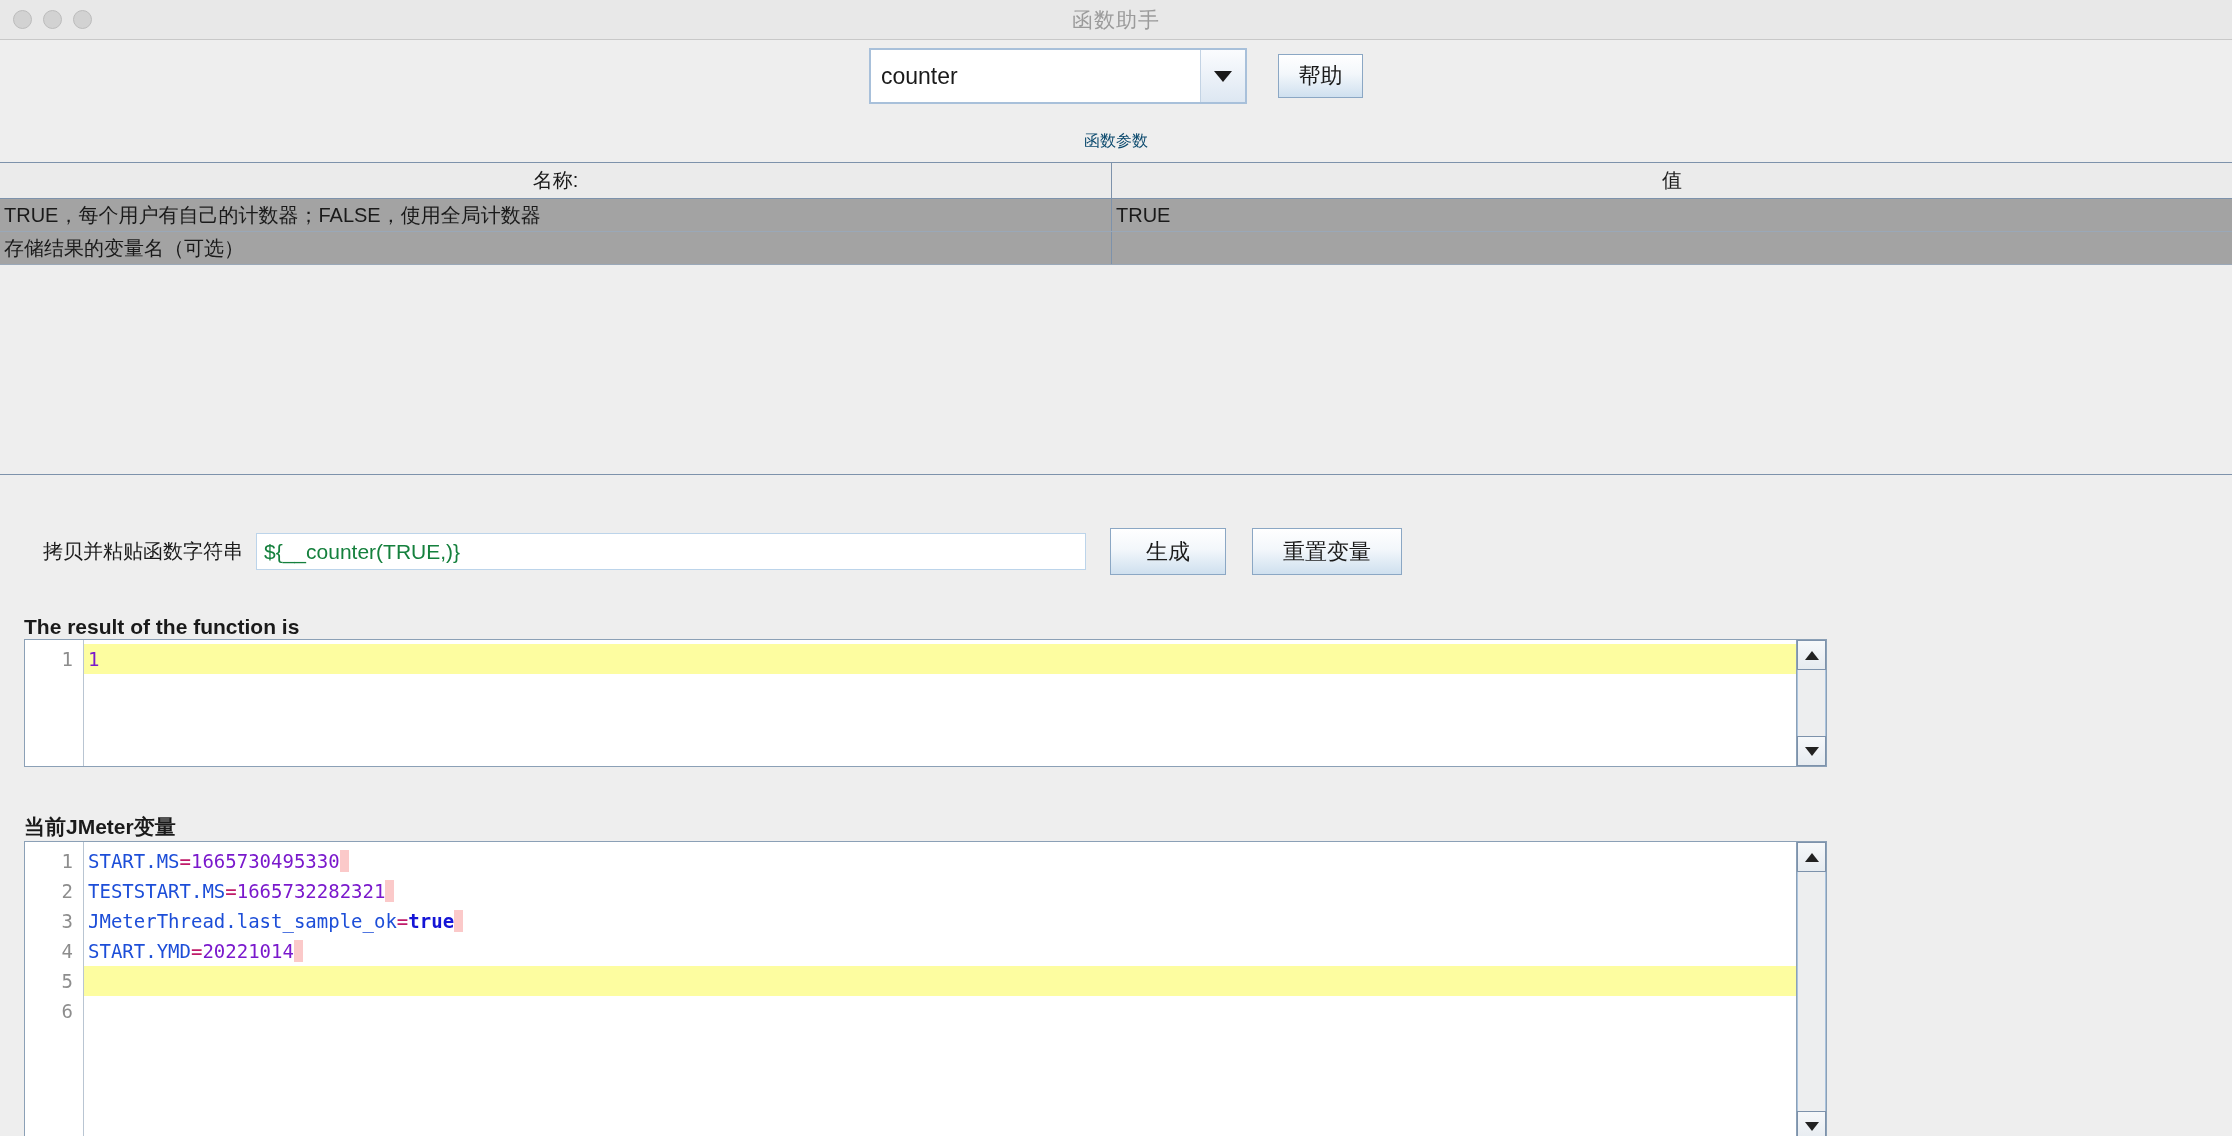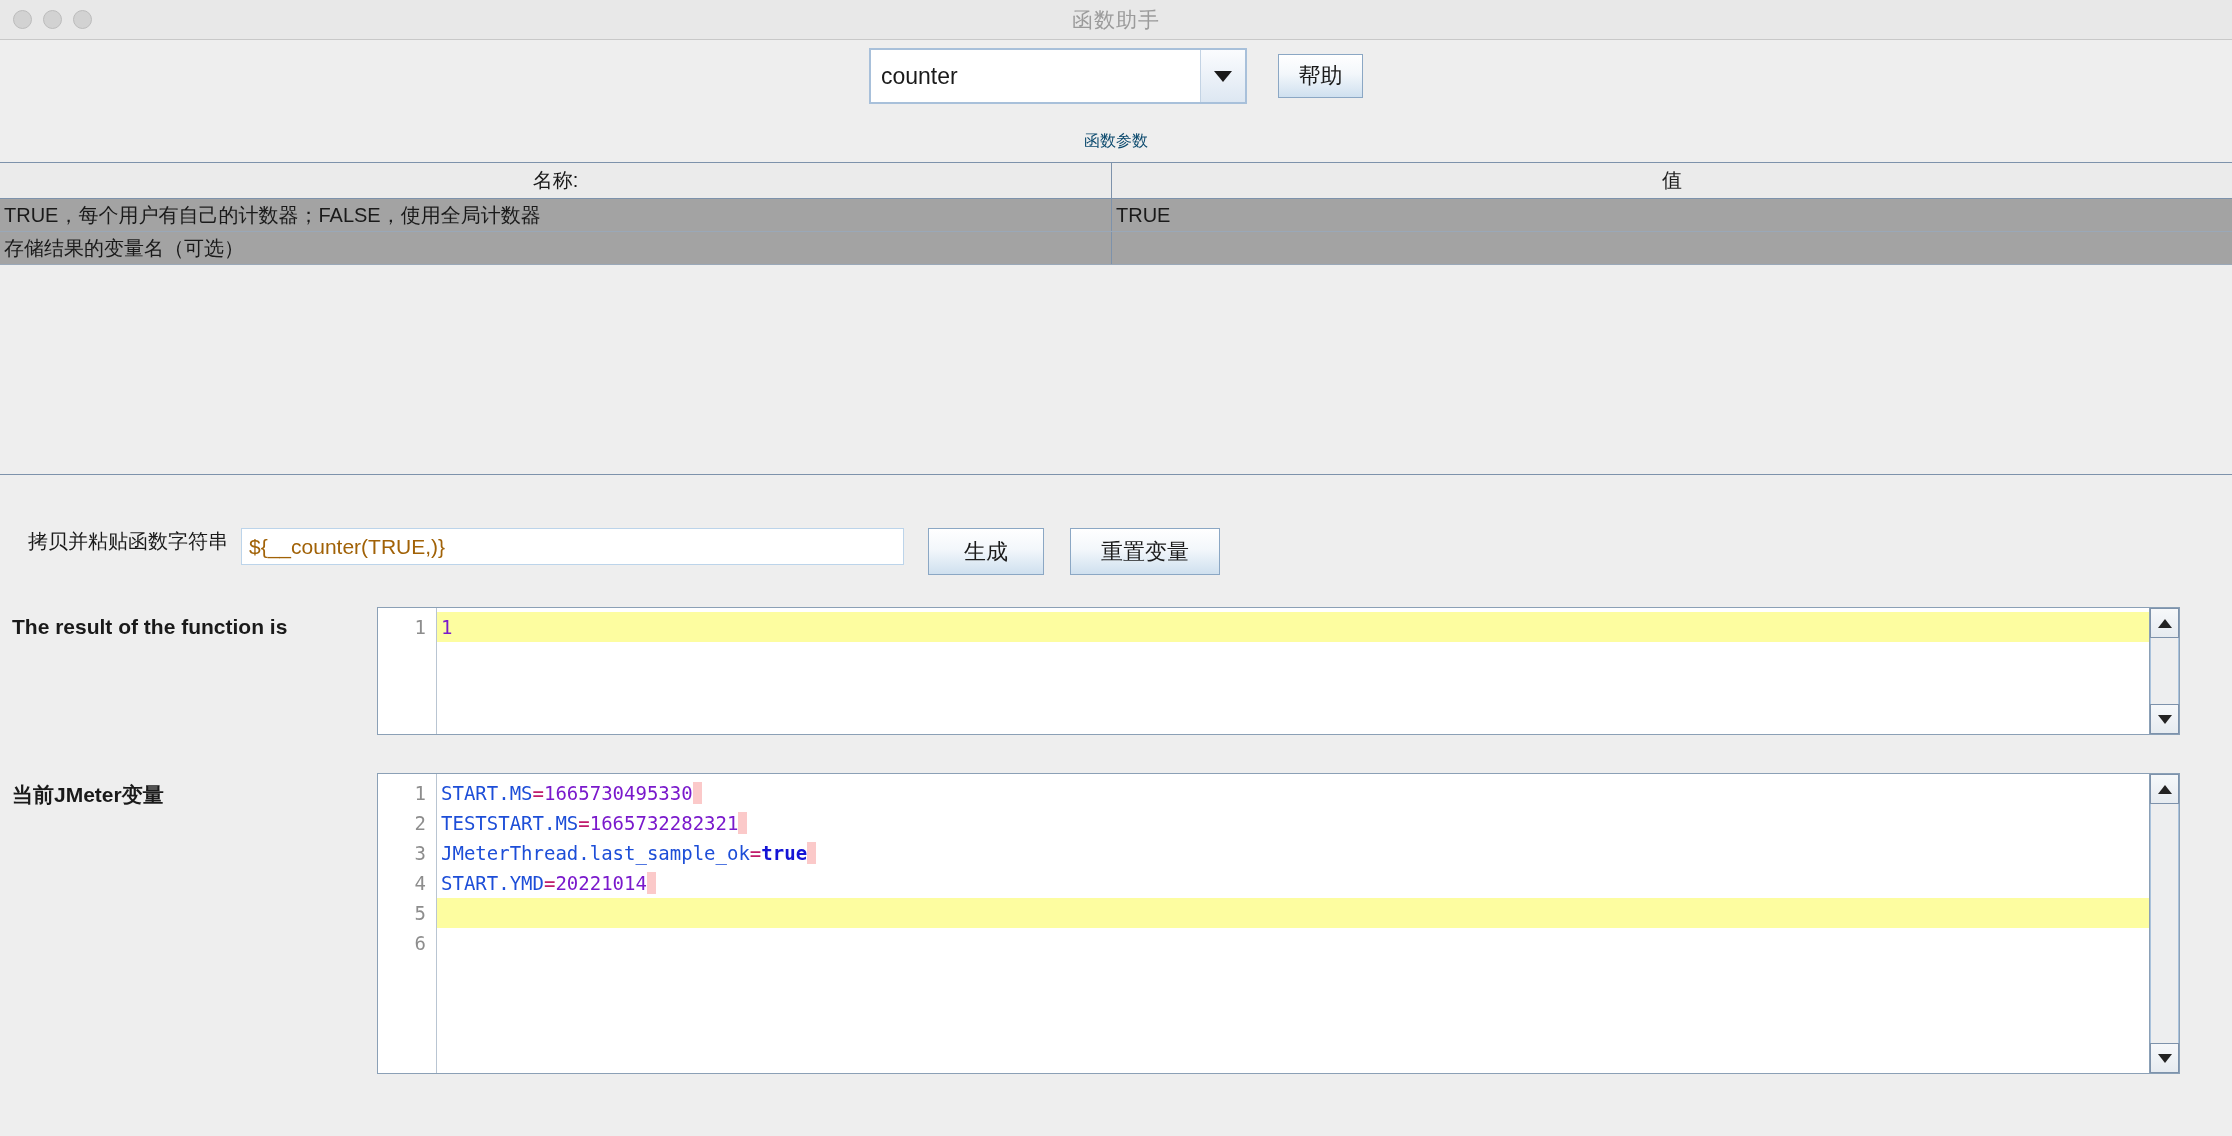--- a/index.html
+++ b/index.html
@@ -133,42 +133,42 @@
     padding-left: 4px;
   }
   .pbodyrow .pcell-name { border-right: 1px solid #7d92ab; }
 
   .params-filler { height: 209px; background: #eeeeee; }
   .hsep { height: 1px; background: #7d92ab; }
 
   
   .genrow {
     display: flex;
-    align-items: flex-start;
-    padding-left: 28px;
+    align-items: center;
+    padding-left: 43px;
     padding-top: 53px;
     gap: 13px;
   }
   .genlabel { font-size: 20px; color: #1a1a1a; }
   .genfield {
-    width: 663px;
+    width: 830px;
     height: 37px;
     border: 1px solid #bcd4ea;
     background: #ffffff;
     display: flex;
     align-items: center;
     padding-left: 7px;
     font-size: 21px;
-    color: #a16207;
+    color: #15803d;
   }
   .btn-gen   { width: 116px; height: 47px; margin-left: 11px; }
   .btn-reset { width: 150px; height: 47px; margin-left: 13px; }
 
   
-  .paneblock { display: flex; align-items: flex-start; padding-left: 12px; }
+  .paneblock { display: flex; align-items: flex-start; padding-left: 24px; flex-direction: column; }
   .panelabel {
     width: 365px;
     font-size: 21px;
     font-weight: bold;
     color: #1a1a1a;
     padding-top: 8px;
   }
   .panelabel.plain { font-weight: bold; }
   .editor {
     display: flex;

